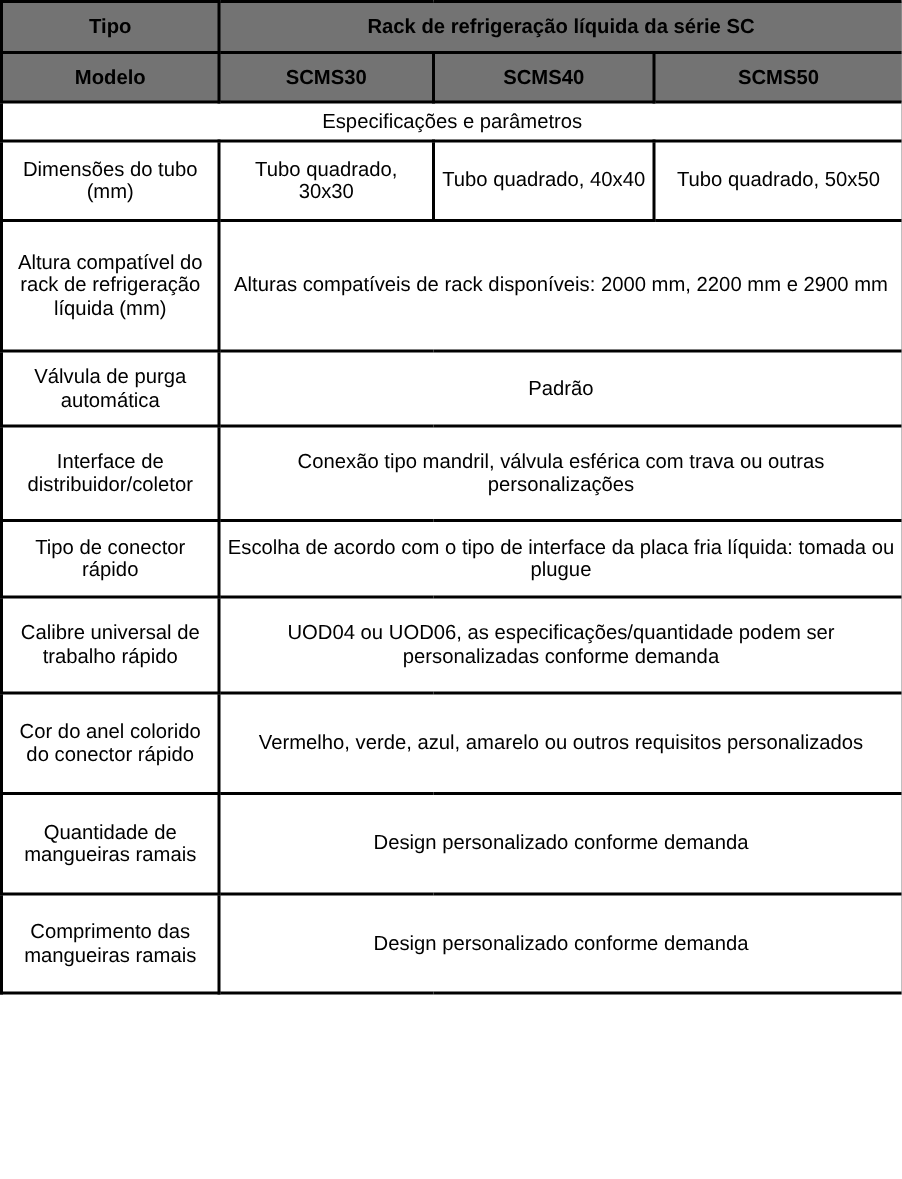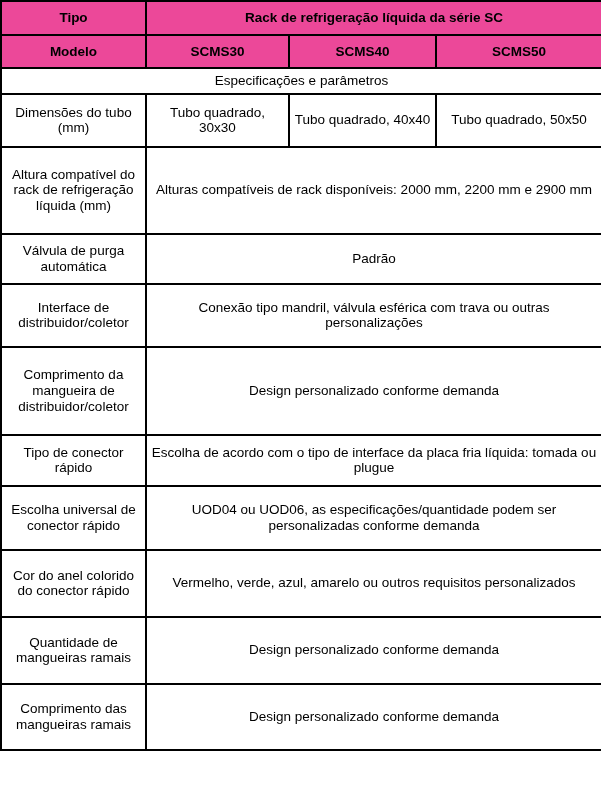--- a/index.html
+++ b/index.html
@@ -31,21 +31,21 @@
     word-wrap: break-word;
   }
 
   
   col.c1 { width: 145px; }
   col.c2 { width: 143px; }
   col.c3 { width: 147px; }
   col.c4 { width: 166px; }
 
   .hdr {
-    background: #ec4899;
+    background: #737373;
     font-weight: bold;
     font-size: 14.5px;
   }
   .hdr-title {
     font-size: 15px;
   }
 
   .label-cell {
     font-size: 13.5px;
   }
@@ -104,30 +104,26 @@
       <td class="value-cell" colspan="3">Alturas compatíveis de rack disponíveis: 2000 mm, 2200 mm e 2900 mm</td>
     </tr>
     <tr class="r-valvula">
       <td class="label-cell">Válvula de purga automática</td>
       <td class="value-cell" colspan="3">Padrão</td>
     </tr>
     <tr class="r-interface">
       <td class="label-cell">Interface de distribuidor/coletor</td>
       <td class="value-cell" colspan="3">Conexão tipo mandril, válvula esférica com trava ou outras personalizações</td>
     </tr>
-    <tr class="r-compr">
-      <td class="label-cell">Comprimento da mangueira de distribuidor/coletor</td>
-      <td class="value-cell" colspan="3">Design personalizado conforme demanda</td>
-    </tr>
     <tr class="r-tipoconec">
       <td class="label-cell">Tipo de conector rápido</td>
       <td class="value-cell" colspan="3">Escolha de acordo com o tipo de interface da placa fria líquida: tomada ou plugue</td>
     </tr>
     <tr class="r-calibre">
-      <td class="label-cell">Escolha universal de conector rápido</td>
+      <td class="label-cell">Calibre universal de trabalho rápido</td>
       <td class="value-cell" colspan="3">UOD04 ou UOD06, as especificações/quantidade podem ser personalizadas conforme demanda</td>
     </tr>
     <tr class="r-cor">
       <td class="label-cell">Cor do anel colorido do conector rápido</td>
       <td class="value-cell" colspan="3">Vermelho, verde, azul, amarelo ou outros requisitos personalizados</td>
     </tr>
     <tr class="r-qtd">
       <td class="label-cell">Quantidade de mangueiras ramais</td>
       <td class="value-cell" colspan="3">Design personalizado conforme demanda</td>
     </tr>

